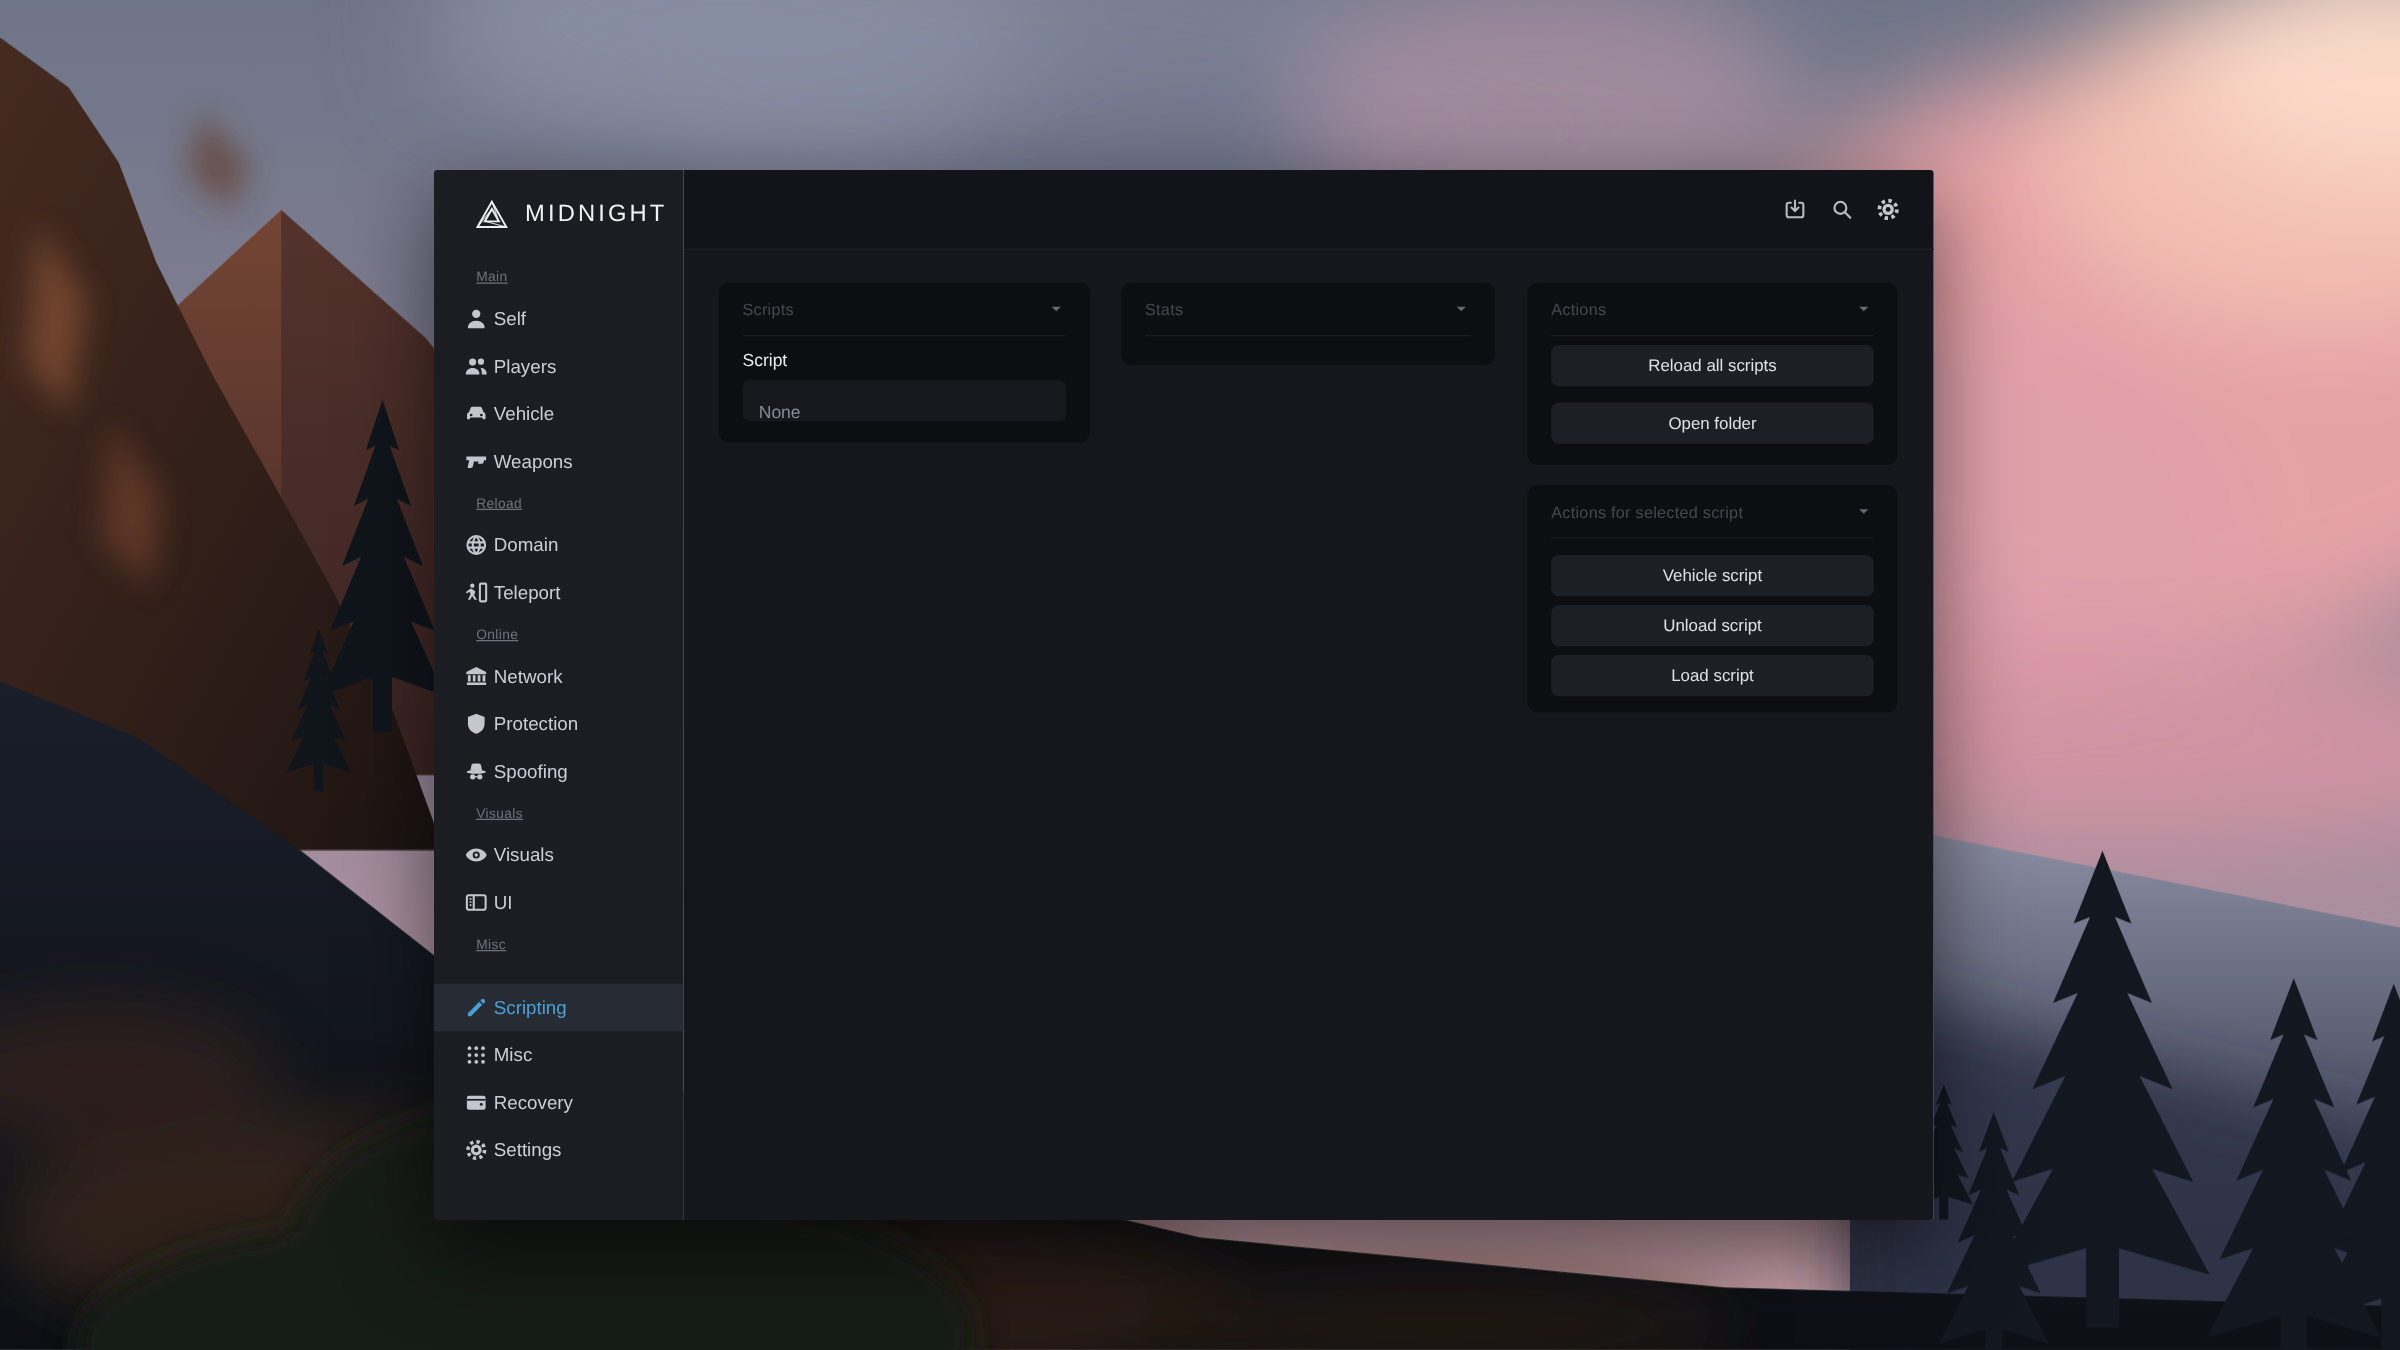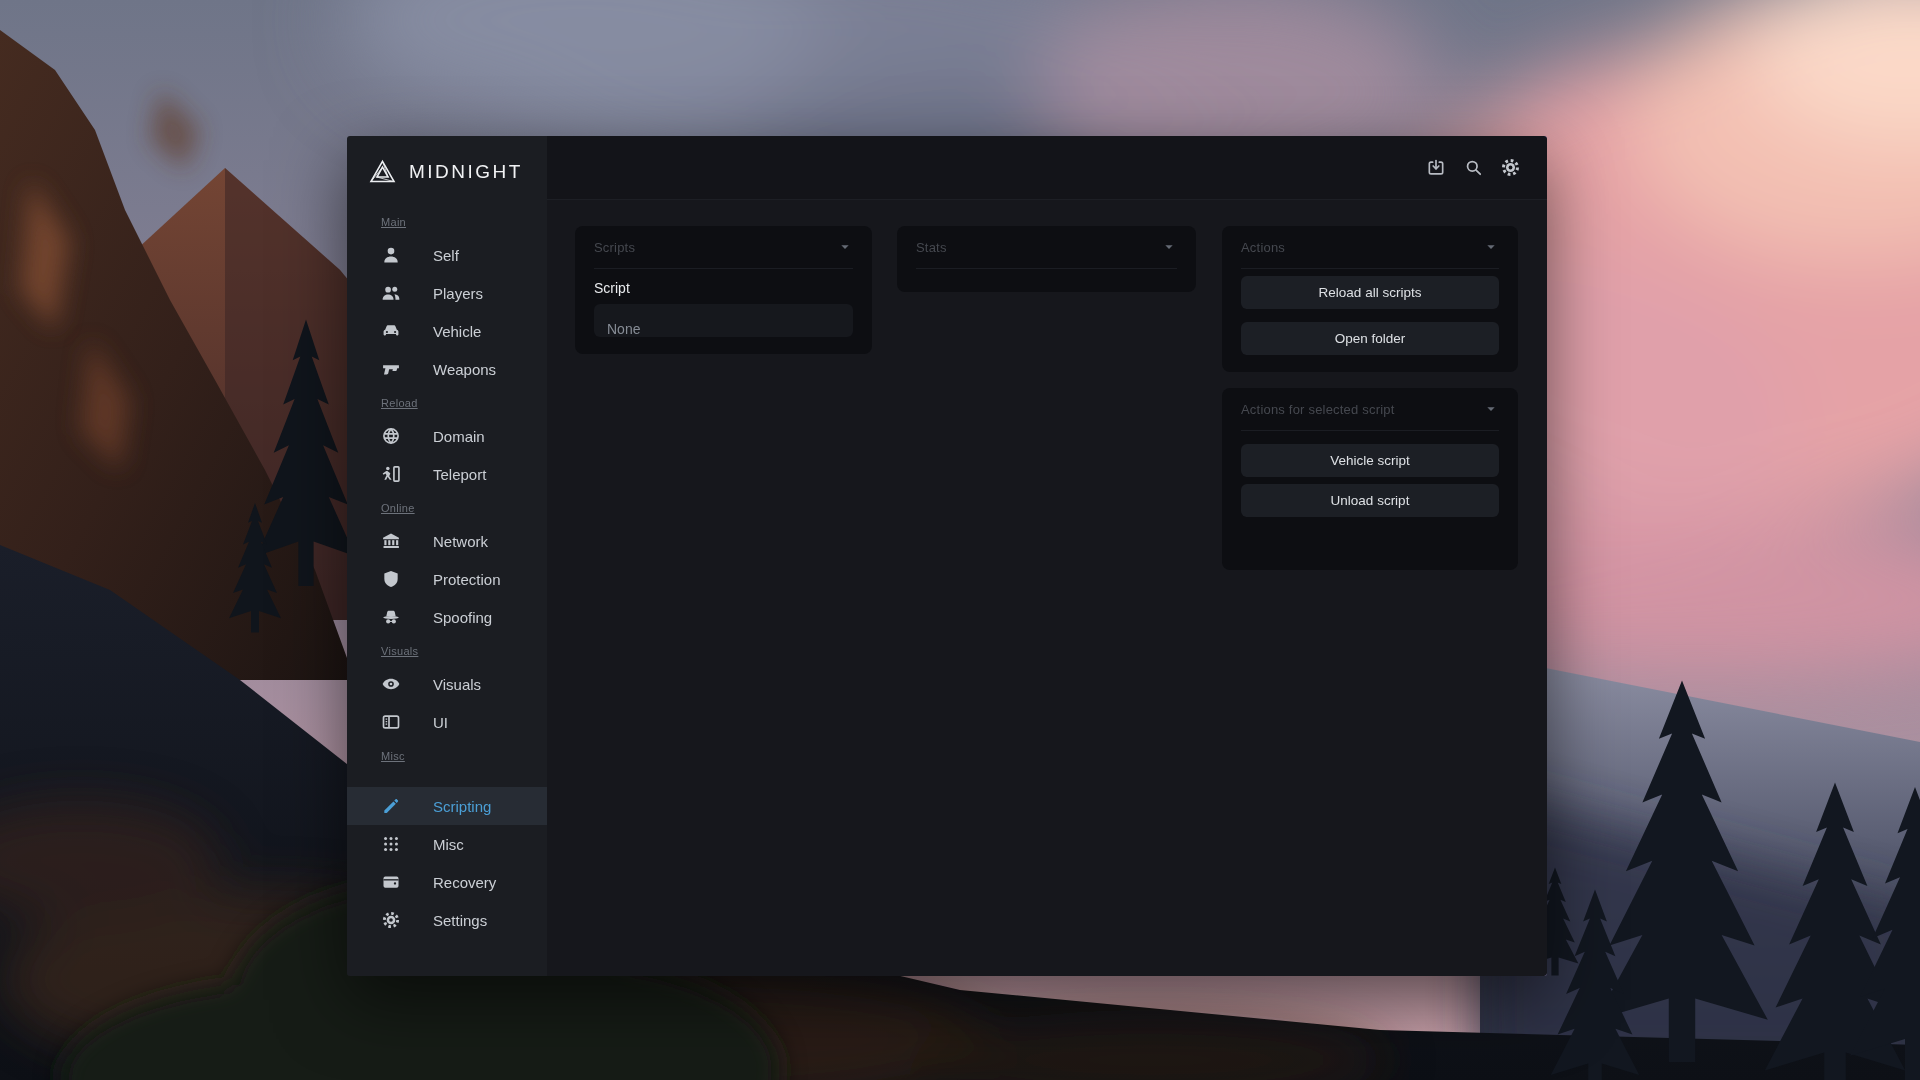--- a/index.html
+++ b/index.html
@@ -11,26 +11,26 @@
   .bg{position:absolute;inset:0;width:1920px;height:1080px;display:block;}
 
   
   .window{
     position:absolute;left:347px;top:136px;width:1200px;height:840px;
     display:flex;border-radius:3px;overflow:hidden;
     box-shadow:0 24px 70px rgba(0,0,0,.55);
   }
   
   .sidebar{width:200px;flex:0 0 200px;background:#1b1d22;display:flex;flex-direction:column;}
-  .brand{height:71px;display:flex;align-items:center;gap:13px;padding-left:22px;}
+  .brand{height:71px;display:flex;align-items:center;gap:13px;padding-left:33px;}
   .brand-icon svg{display:block;}
   .brand-text{color:#f1f2f4;font-size:19px;font-weight:500;letter-spacing:2.5px;}
   .nav{flex:1;}
   .nav-label{margin:8px 0 7px 34px;font-size:11px;line-height:14px;color:#6d727b;letter-spacing:.3px;text-decoration:underline;}
-  .nav-item{height:38px;display:flex;align-items:center;gap:32px;padding-left:34px;color:#cbcfd5;font-size:15px;cursor:pointer;}
+  .nav-item{height:38px;display:flex;align-items:center;gap:4px;padding-left:24px;color:#cbcfd5;font-size:15px;cursor:pointer;}
   .nav-item .nav-icon{width:20px;height:20px;display:flex;align-items:center;justify-content:center;color:#c3c7cd;}
   .nav-item .nav-icon svg{width:20px;height:20px;display:block;}
   .nav-item.active{background:#272c34;color:#4b9fd6;margin-top:24px;}
   .nav-item.active .nav-icon{color:#4b9fd6;}
 
   
   .main{flex:1;display:flex;flex-direction:column;background:#c4b5fd;}
   .topbar{height:63px;background:#131419;display:flex;align-items:center;justify-content:flex-end;gap:15px;padding-right:26px;border-bottom:1px solid #1d1f25;}
   .tb-btn{width:22px;height:22px;display:flex;align-items:center;justify-content:center;color:#b7bbc2;cursor:pointer;background:none;border:none;padding:0;}
   .tb-btn svg{display:block;}
@@ -397,17 +397,18 @@
           <span class="panel-title">Actions for selected script</span>
           <span class="chevron">
               <svg width="16" height="16" viewBox="0 0 24 24" fill="currentColor">
                 <path d="M6.5 9.5l5.5 5.5 5.5-5.5z"></path>
               </svg>
             </span>
         </div>
         <div class="panel-divider"></div>
         <button class="pbtn first">Vehicle script</button>
         <button class="pbtn">Unload script</button>
+        <button class="pbtn">Load script</button>
       </section>
 
     </div>
   </div>
 </div>
 
 </body></html>

